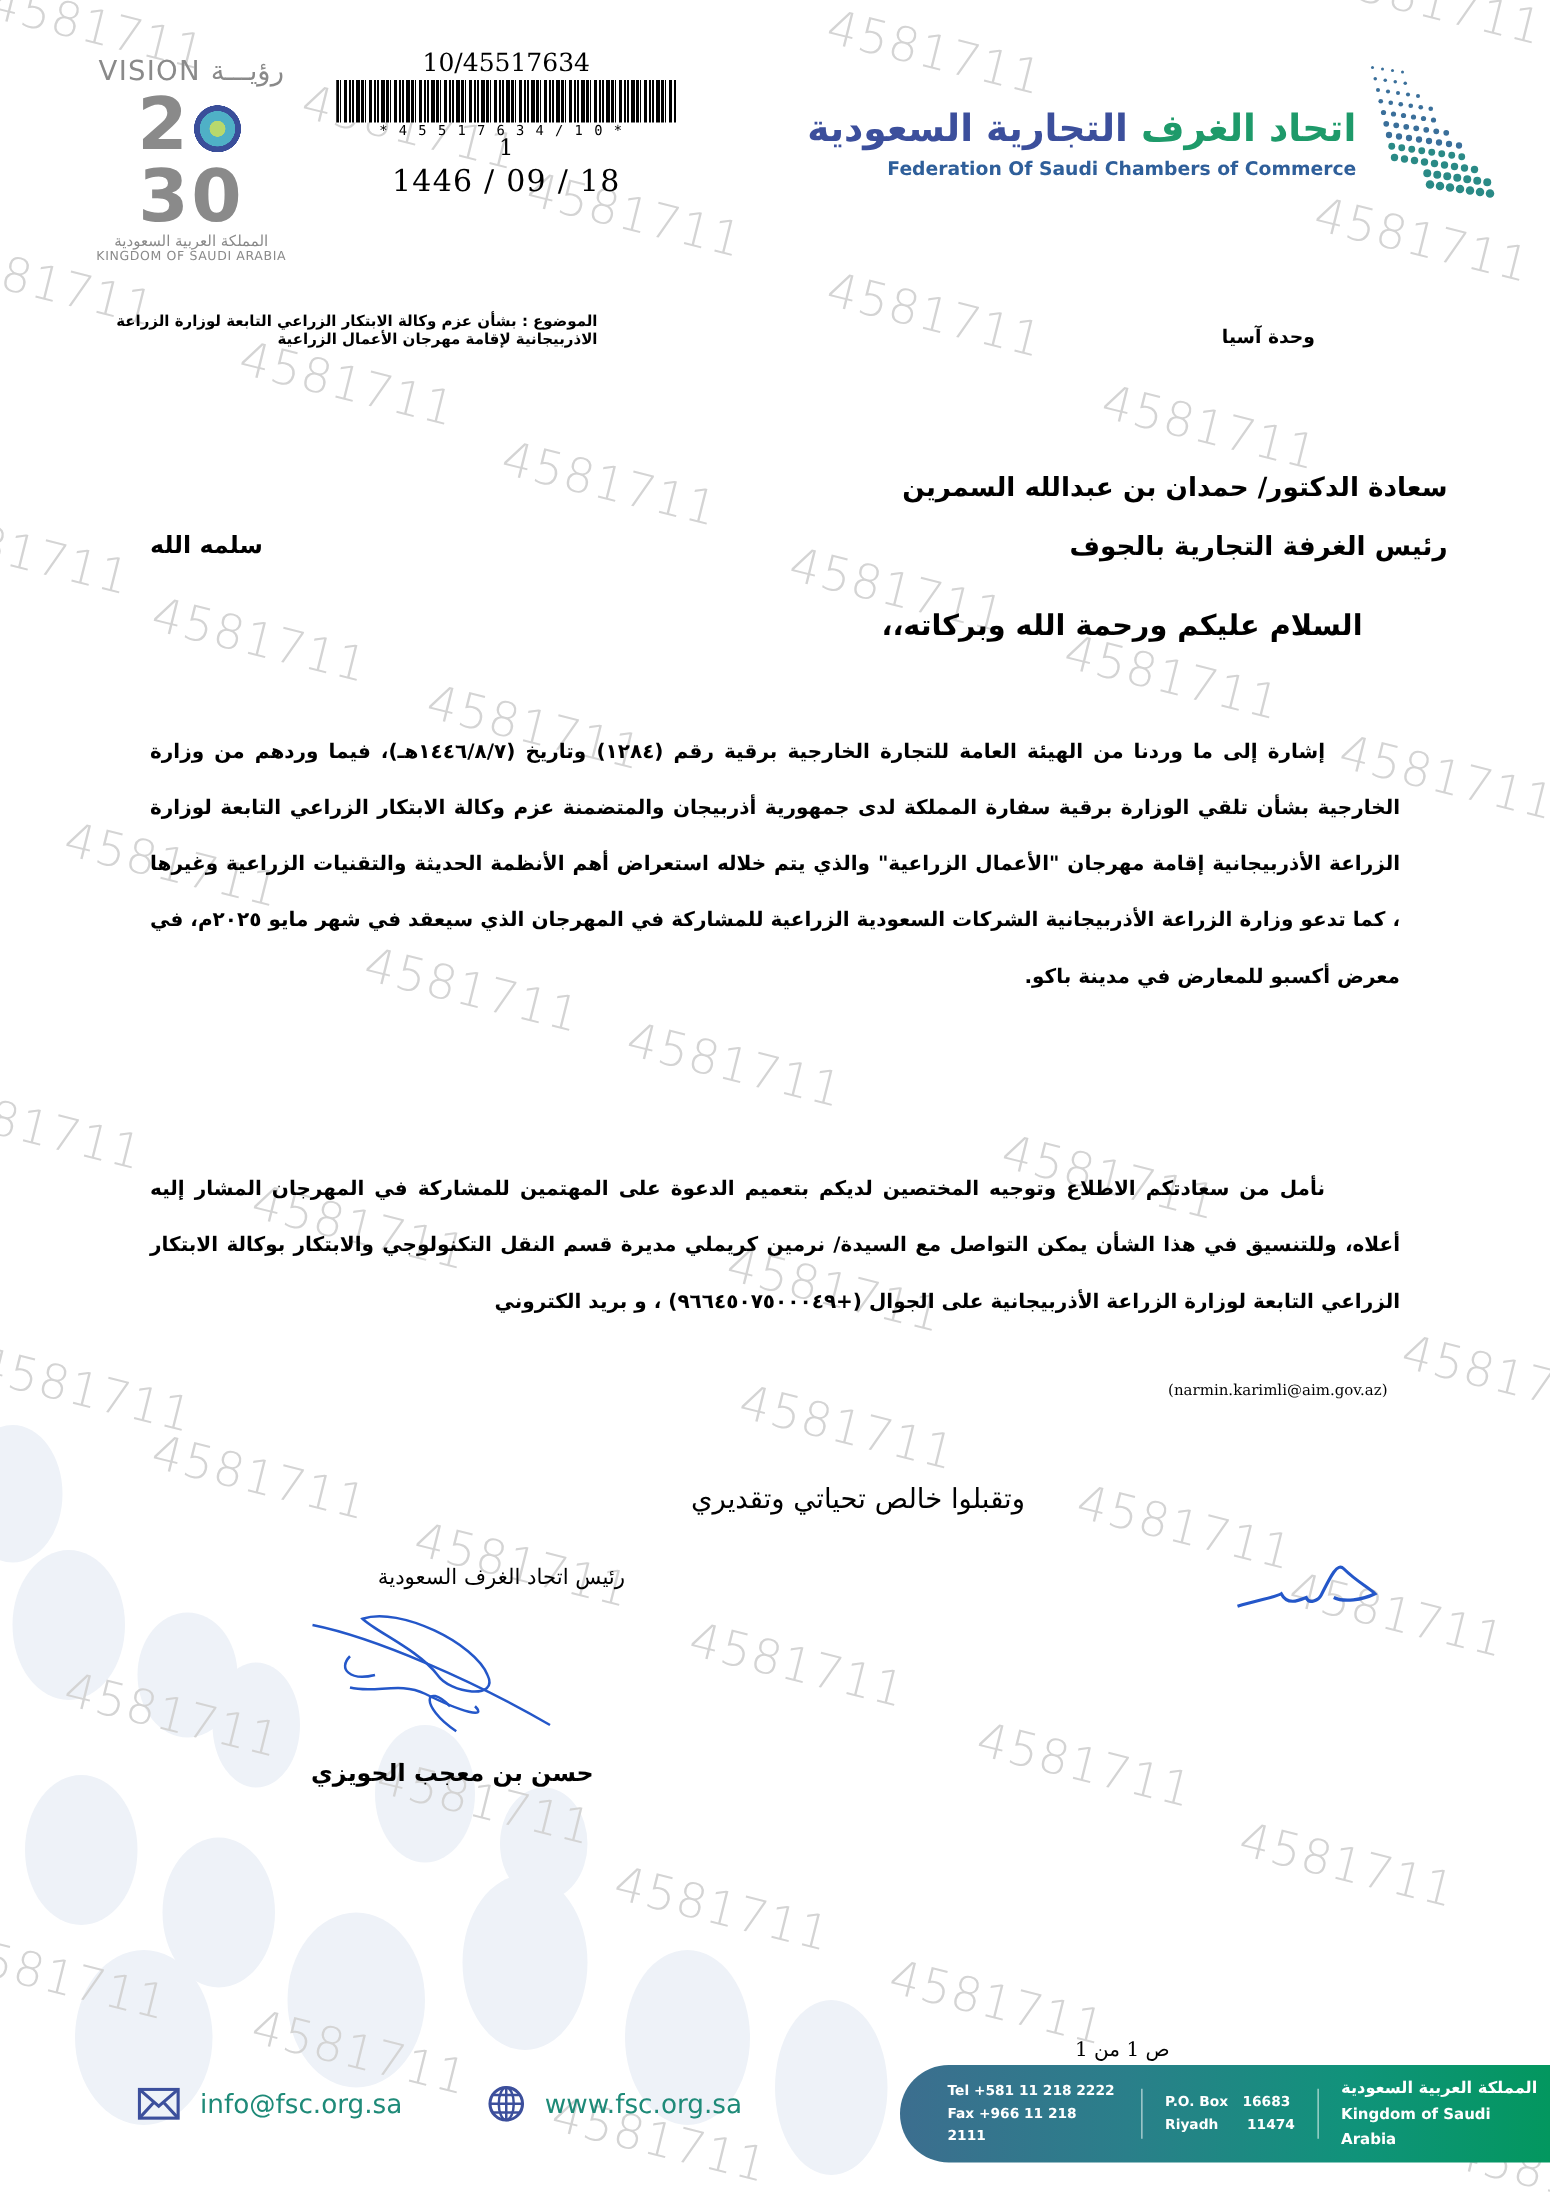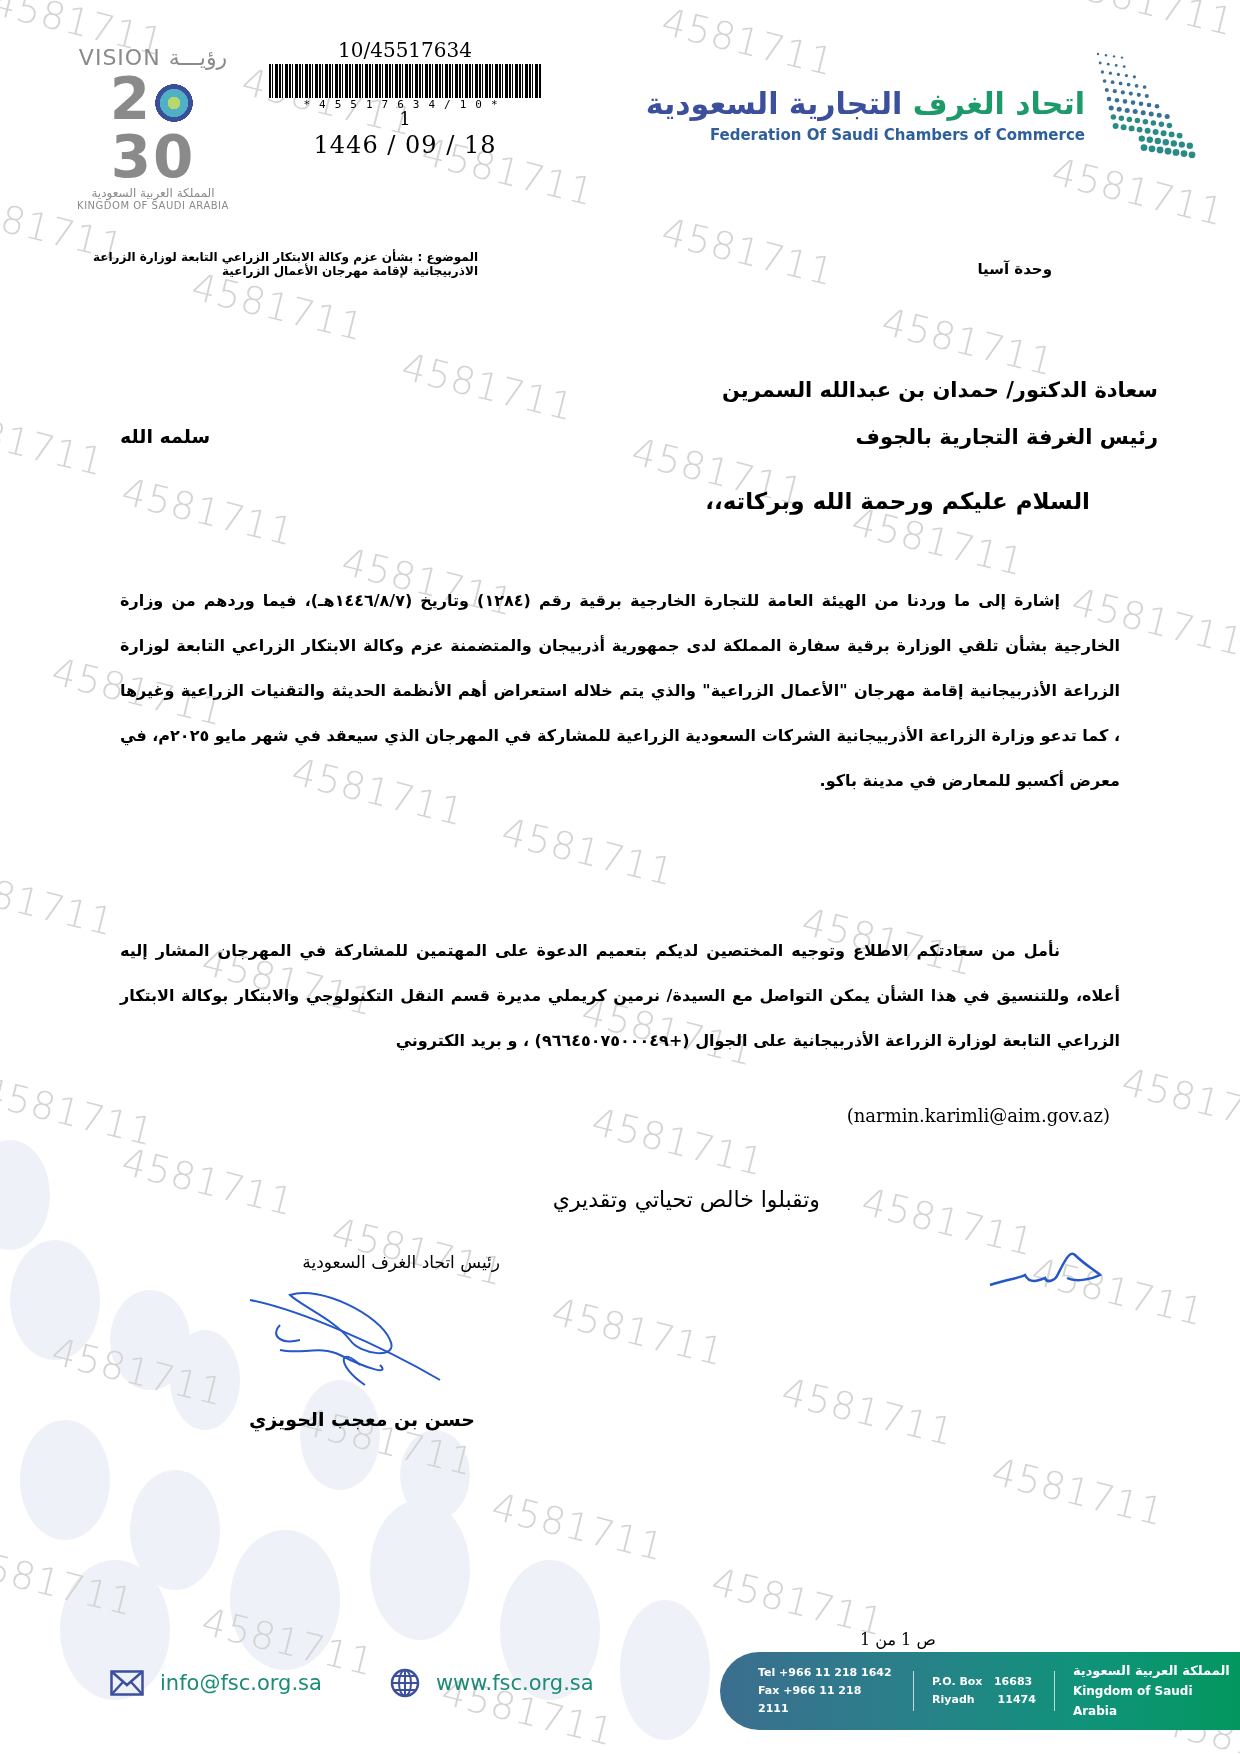--- a/index.html
+++ b/index.html
@@ -51,21 +51,21 @@
     .unit { right: 188px; top: 260px; font-size: 15px; font-weight: bold; }
 
     .recipient { right: 82px; top: 378px; font-size: 21px; font-weight: bold; }
     .recipient2 { right: 82px; top: 425px; font-size: 21px; font-weight: bold; }
     .salma { left: 120px; top: 425px; font-size: 19px; font-weight: bold; }
     .greeting { right: 150px; top: 488px; font-size: 23px; font-weight: bold; }
 
     .para { left: 120px; width: 1000px; font-size: 16px; font-weight: bold; line-height: 45px; text-align: justify; text-align-last: right; }
     .para1 { top: 578px; text-indent: 60px; }
     .para2 { top: 928px; text-indent: 60px; }
-    .email-line { left: 760px; top: 1105px; width: 350px; text-align: right; font-family: "DejaVu Serif", serif; font-size: 18px; direction: ltr; }
+    .email-line { left: 760px; top: 1105px; width: 350px; text-align: right; font-family: "DejaVu Serif", serif; font-size: 12px; direction: ltr; }
 
     .closing { right: 420px; top: 1187px; font-size: 22px; font-weight: normal; }
     .sig-title { right: 740px; top: 1252px; font-size: 17px; font-weight: normal; }
     .sig-name { right: 765px; top: 1408px; font-size: 19px; font-weight: bold; }
     .signature { left: 240px; top: 1285px; width: 210px; height: 110px; }
     .signature2 { left: 985px; top: 1240px; width: 120px; height: 60px; }
 
     .page-num { left: 860px; top: 1630px; font-family: "DejaVu Serif", serif; font-size: 16px; direction: rtl; }
 
     
@@ -286,21 +286,21 @@
       <circle cx="15" cy="15" r="13" fill="none" stroke="#3c4f9c" stroke-width="2.5"></circle>
       <ellipse cx="15" cy="15" rx="6" ry="13" fill="none" stroke="#3c4f9c" stroke-width="2"></ellipse>
       <path d="M2 15 H28 M4 8 H26 M4 22 H26 M15 2 V28" stroke="#3c4f9c" stroke-width="2"></path>
     </svg>
     <span>www.fsc.org.sa</span>
   </div>
 </div>
 
 <div class="abs footer-bar">
   <div class="fb-col tel">
-    <div>Tel  +966  11 218 1642</div>
+    <div>Tel  +581  11 218 2222</div>
     <div>Fax +966  11 218 2111</div>
   </div>
   <div class="fb-sep"></div>
   <div class="fb-col">
     <div style="white-space:pre;">P.O. Box   16683</div>
     <div style="white-space:pre;">Riyadh      11474</div>
   </div>
   <div class="fb-sep"></div>
   <div class="fb-ksa">
     <div class="ar">المملكة العربية السعودية</div>

